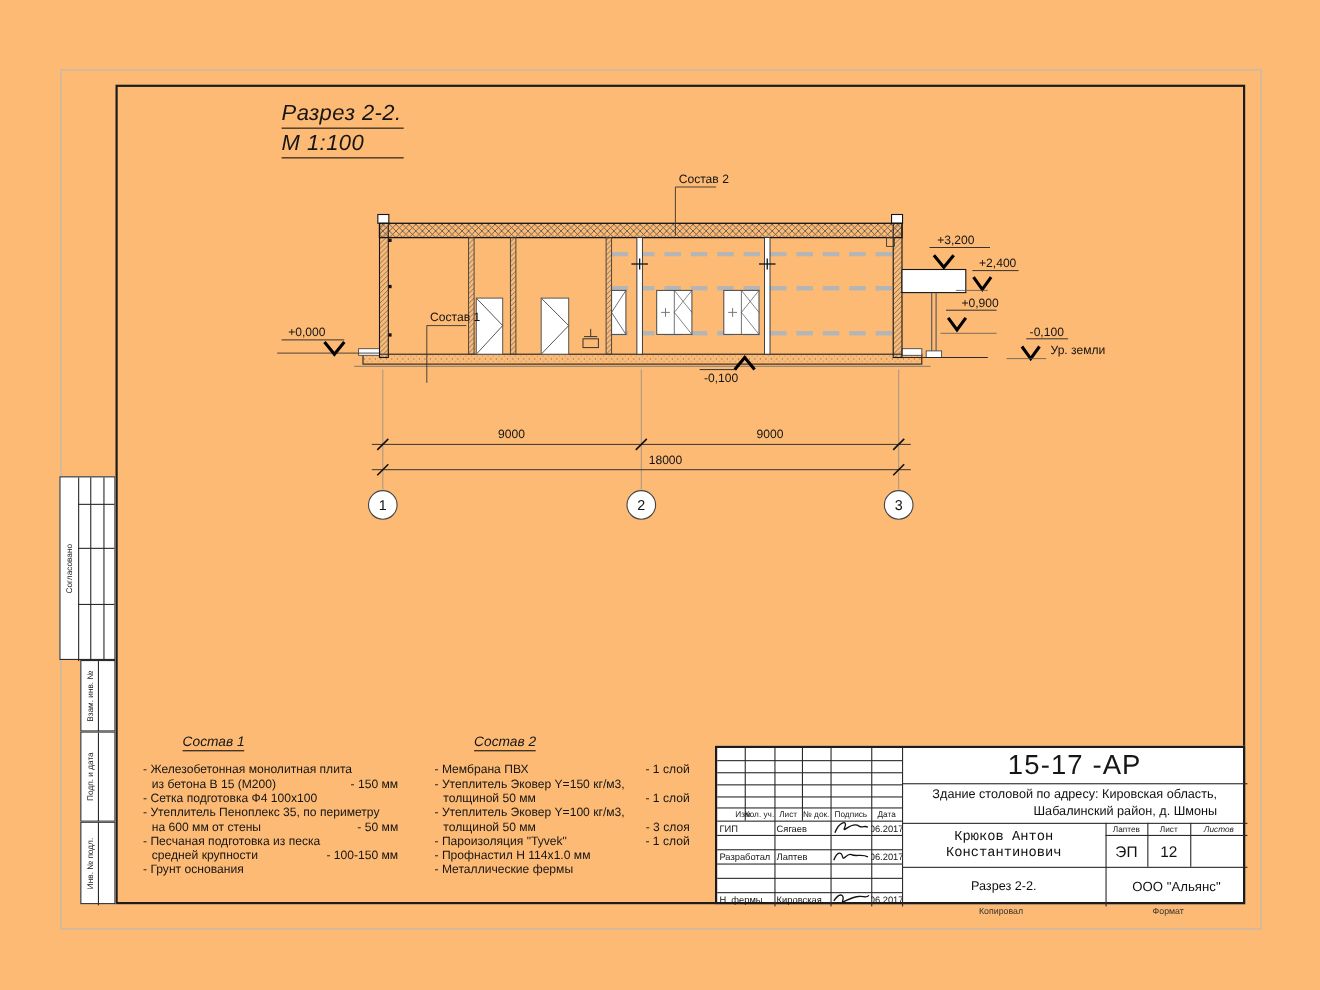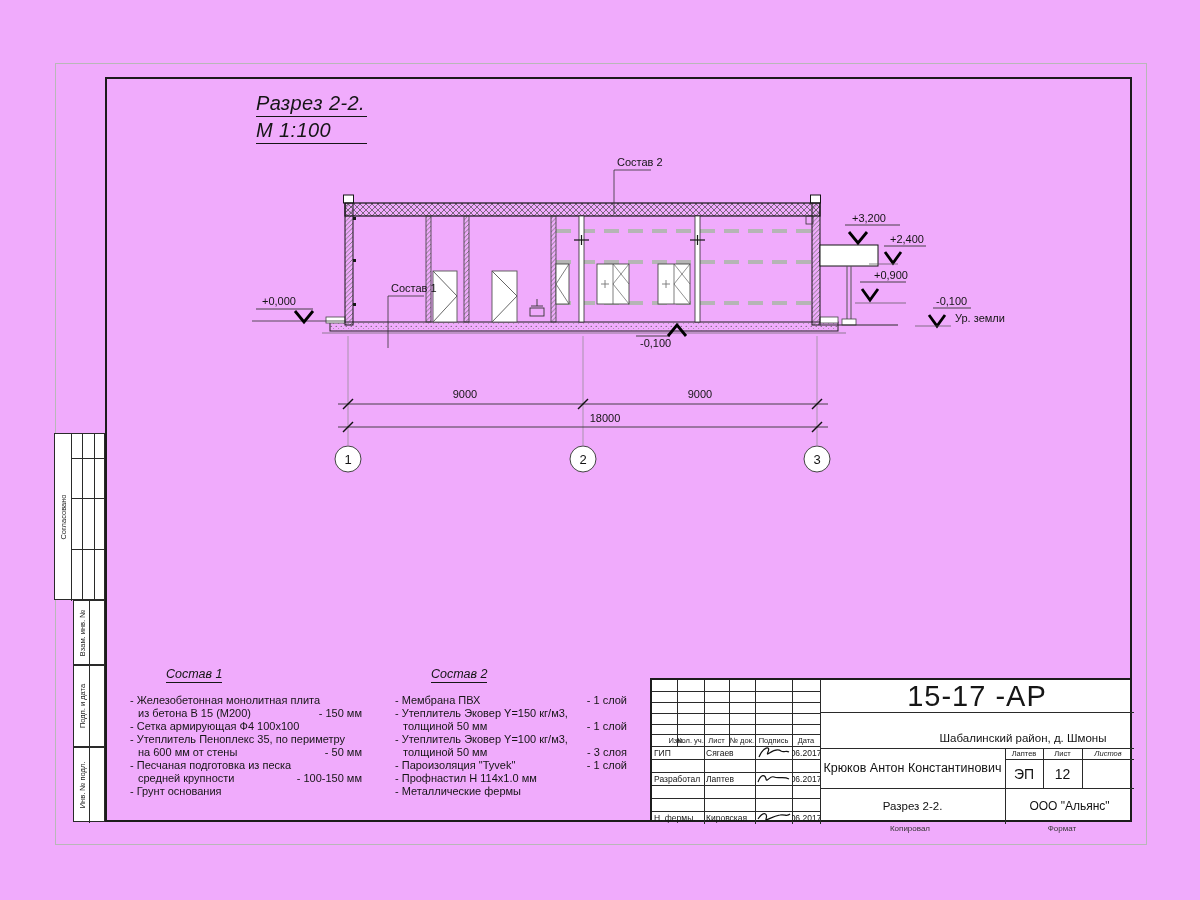--- a/index.html
+++ b/index.html
@@ -1,39 +1,39 @@
 <!DOCTYPE html>
 <html><head>
 <meta charset="utf-8">
 <style>
   * { box-sizing: border-box; margin: 0; padding: 0; }
   html,body { background:#fff; }
   body { font-family: "Liberation Sans", sans-serif; color:#111; }
-  #canvas { position:relative; width:1200px; height:900px; background:#f0abfc; overflow:hidden; }
+  #canvas { position:relative; width:1200px; height:900px; background:#fdba74; overflow:hidden; }
   .abs { position:absolute; }
   .frame-outer { left:55px; top:63px; width:1092px; height:782px; border:1px solid #b8b8b8; }
   .frame-inner { left:105px; top:77px; width:1027px; height:745px; border:2px solid #1c1c1c; }
   .hl { position:absolute; height:1px; background:#2a2a2a; }
   .vl { position:absolute; width:1px; background:#2a2a2a; }
   
   .dwg-title { left:256px; top:92px; font-size:20px; font-style:italic; letter-spacing:.4px; color:#151515; }
   .dwg-title span { display:inline-block; border-bottom:1.6px solid #151515; padding:0 2px 1px 0; }
   .dwg-title .l2 { display:block; margin-top:2px; }
   
   .spec { top:664px; width:232px; font-size:11px; line-height:13px; color:#151515; }
   .spec-title { display:inline-block; margin:4px 0 11px 36px; font-size:12.5px; font-style:italic; border-bottom:1px solid #151515; padding-bottom:1px; }
   .spec-row { display:flex; }
   .spec-row .t { white-space:nowrap; }
   .spec-row .v { margin-left:auto; white-space:nowrap;text-align:right; }
   .spec-row.ind { padding-left:8px; }
   
   .tblock { left:650px; top:678px; width:482px; height:144px; border:2px solid #1c1c1c; background:#fff; }
   .cell { position:absolute; display:flex; align-items:center; justify-content:center; text-align:center; overflow:hidden; }
   .cell.left { justify-content:flex-start; text-align:left; }
-  .docnum { font-size:29px; letter-spacing:1px; color:#161616; }
+  .docnum { font-size:25px; letter-spacing:1px; color:#161616; }
   .proj { font-size:11.5px; }
   .small { font-size:7.5px; color:#222; }
   .rolename { font-size:8.5px; color:#161616; }
   .stageval { font-size:14px; }
   .footer-lbl { font-size:8px; color:#333; }
   
   .sidecell { position:absolute; border:1px solid #2a2a2a; background:#fff; }
   .rotlab { position:absolute; left:0; top:0; height:100%; }
   .rotlab span { position:absolute; left:50%; top:50%; transform:translate(-50%,-50%) rotate(-90deg); white-space:nowrap; font-size:7.5px; color:#222; }
   svg text { font-family:"Liberation Sans", sans-serif; fill:#141414; }
@@ -226,21 +226,21 @@
     <span class="spec-title">Состав 1</span>
     <div class="spec-row">
         <span class="t">- Железобетонная монолитная плита</span>
         <span class="v"></span>
       </div>
     <div class="spec-row ind">
         <span class="t">из бетона В 15 (М200)</span>
         <span class="v">- 150 мм</span>
       </div>
     <div class="spec-row">
-        <span class="t">- Сетка армирующая Ф4 100х100</span>
+        <span class="t">- Сетка подготовка Ф4 100х100</span>
         <span class="v"></span>
       </div>
     <div class="spec-row">
         <span class="t">- Утеплитель Пеноплекс 35, по периметру</span>
         <span class="v"></span>
       </div>
     <div class="spec-row ind">
         <span class="t">на 600 мм от стены</span>
         <span class="v">- 50 мм</span>
       </div>
@@ -376,23 +376,24 @@
     </svg>
     <svg class="abs" style="left:104px; top:90px;" width="35" height="16" viewBox="0 0 35 16">
       <path d="M2,12 C5,4 9,4 10,9 C11,13 14,5 18,7 C22,9 28,6 33,9" stroke="#111" stroke-width="1.2" fill="none"></path>
     </svg>
     <svg class="abs" style="left:104px; top:128px;" width="35" height="16" viewBox="0 0 35 16">
       <path d="M2,11 C8,2 12,6 10,11 C9,14 16,8 24,7 C29,6 31,9 34,6" stroke="#111" stroke-width="1.2" fill="none"></path>
     </svg>
 
     <div class="cell docnum" style="left:168px; top:1px; width:314px; height:30px;">15-17 -АР</div>
 
+    <div class="cell proj" style="left:168px; top:33px; width:314px; height:17px;">Здание столовой по адресу: Кировская область,</div>
     <div class="cell proj" style="left:170px; top:49px; width:314px; height:17px;margin-left:44px;">Шабалинский район, д. Шмоны</div>
 
-    <div class="cell" style="left:168px; top:68px; width:185px; height:40px; font-size:12.5px;">Крюков Антон Константинович</div>
+    <div class="cell" style="left:168px; top:68px; width:185px; height:40px; font-size:12.5px;font-family:Liberation Mono, monospace;">Крюков Антон Константинович</div>
 
     <div class="cell" style="left:168px; top:108px; width:185px; height:36px; font-size:11.5px;">Разрез 2-2.</div>
 
     <div class="cell small" style="left:353px; top:68px; width:38px; height:11px;">Лаптев</div>
     <div class="cell small" style="left:391px; top:68px; width:39px; height:11px;">Лист</div>
     <div class="cell small" style="left:430px; top:68px; width:52px; height:11px;font-style:italic;">Листов</div>
     <div class="cell stageval" style="left:353px; top:79px; width:38px; height:29px;">ЭП</div>
     <div class="cell stageval" style="left:391px; top:79px; width:39px; height:29px;">12</div>
     <div class="cell stageval" style="left:430px; top:79px; width:52px; height:29px;"></div>
 

